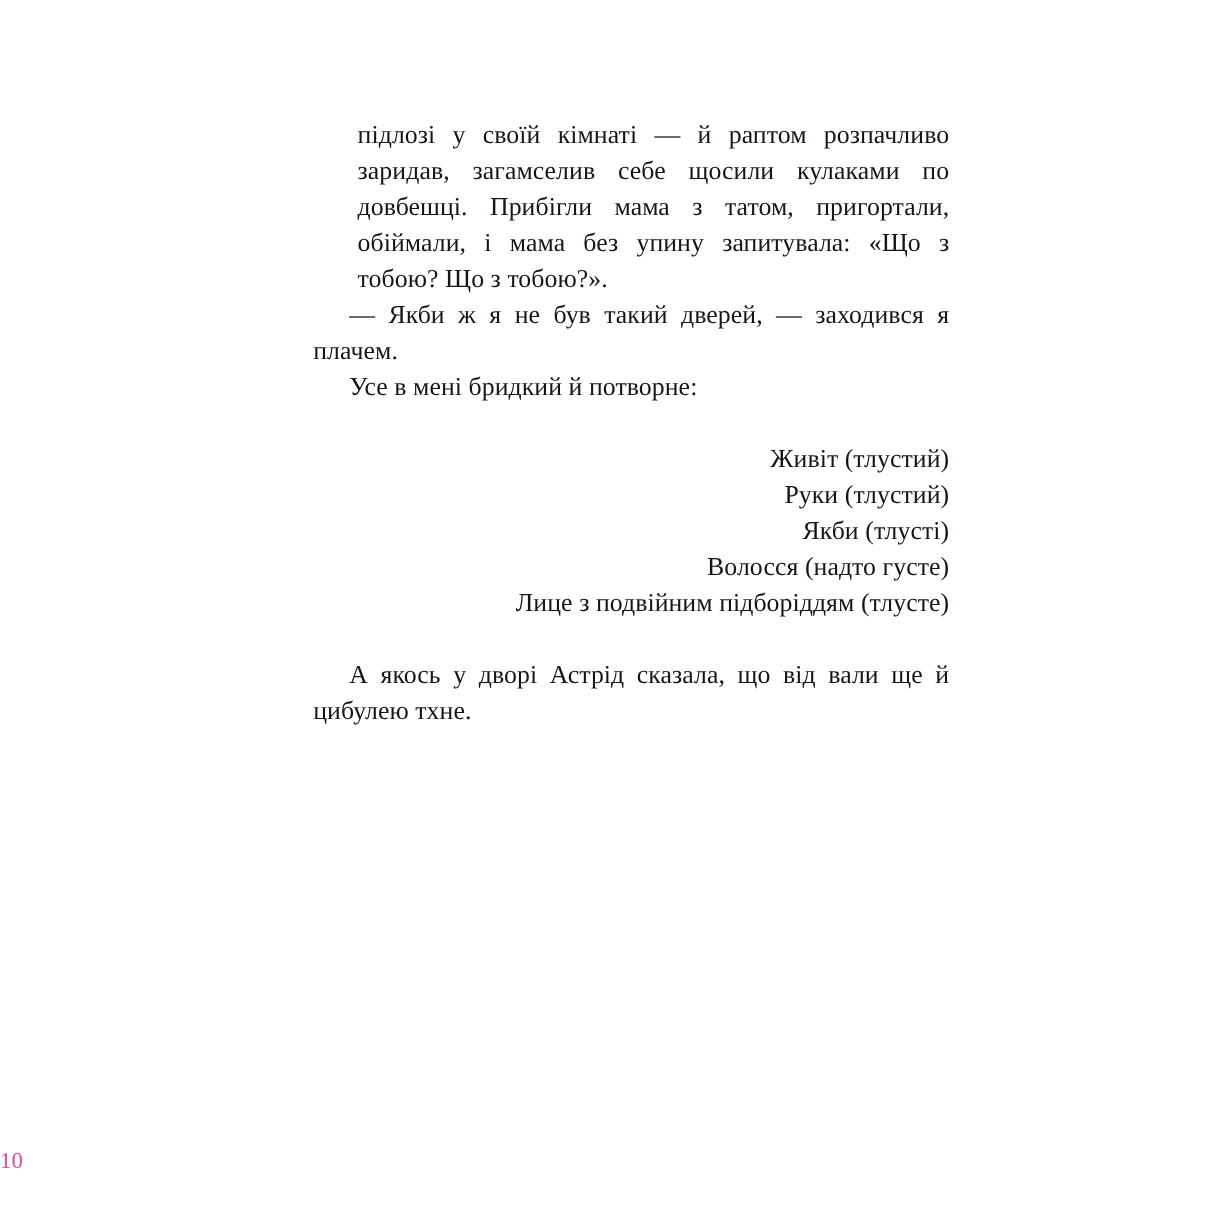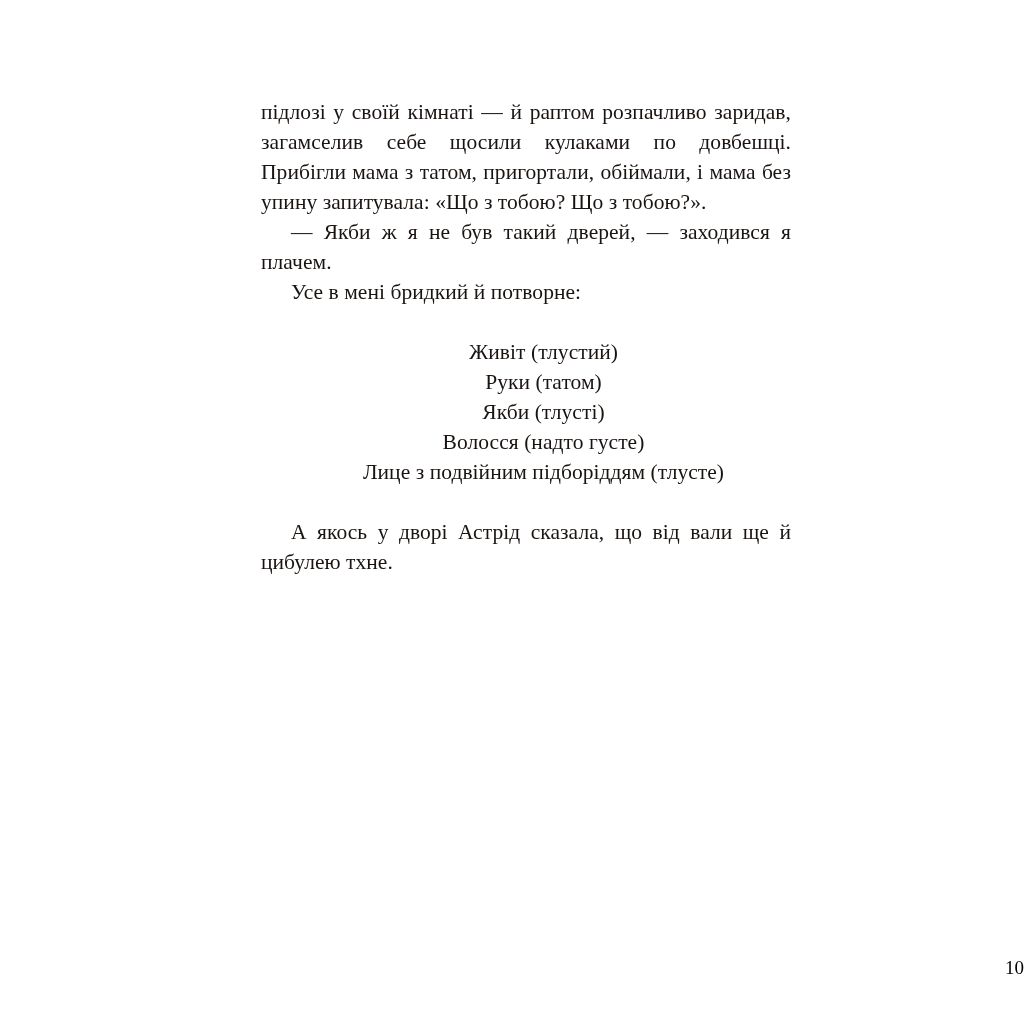--- a/index.html
+++ b/index.html
@@ -27,48 +27,49 @@
     font-size: 21.5px;
     line-height: 30px;
     text-align: justify;
     text-justify: inter-word;
     hyphens: manual;
     text-indent: 30px;
     letter-spacing: 0.05px;
   }
   .para.first {
     text-indent: 0;
+    margin-left: 37px;
   }
   .list-block {
     margin: 0;
     padding: 0;
     list-style: none;
   }
   .list-spacer {
     height: 30px;
   }
   .list-item {
     margin: 0;
     padding: 0;
     font-size: 21.5px;
     line-height: 30px;
-    text-align: center;
+    text-align: right;
     margin-left: 35px;
     white-space: nowrap;
     letter-spacing: 0.05px;
   }
   .folio {
     position: absolute;
     left: 0;
     right: 0;
     top: 957px;
-    text-align: right;
+    text-align: left;
     font-size: 19px;
     line-height: 22px;
-    color: #000000;
+    color: #ec4899;
     font-family: "Liberation Serif", "DejaVu Serif", serif;
   }
 </style>
 </head>
 <body>
 
 <div class="page">
 
   <div class="text-column">
 
@@ -76,21 +77,21 @@
 
     <p class="para">— Якби ж я не був такий дверей, — заходився я плачем.</p>
 
 
     <p class="para">Усе в мені бридкий й потворне:</p>
 
     <div class="list-spacer"></div>
 
     <ul class="list-block">
       <li class="list-item">Живіт (тлустий)</li>
-      <li class="list-item">Руки (татом)</li>
+      <li class="list-item">Руки (тлустий)</li>
       <li class="list-item">Якби (тлусті)</li>
       <li class="list-item">Волосся (надто густе)</li>
       <li class="list-item">Лице з подвійним підборіддям (тлусте)</li>
     </ul>
 
     <div class="list-spacer"></div>
 
     <p class="para">А якось у дворі Астрід сказала, що від вали ще й цибулею тхне.</p>
 
 

